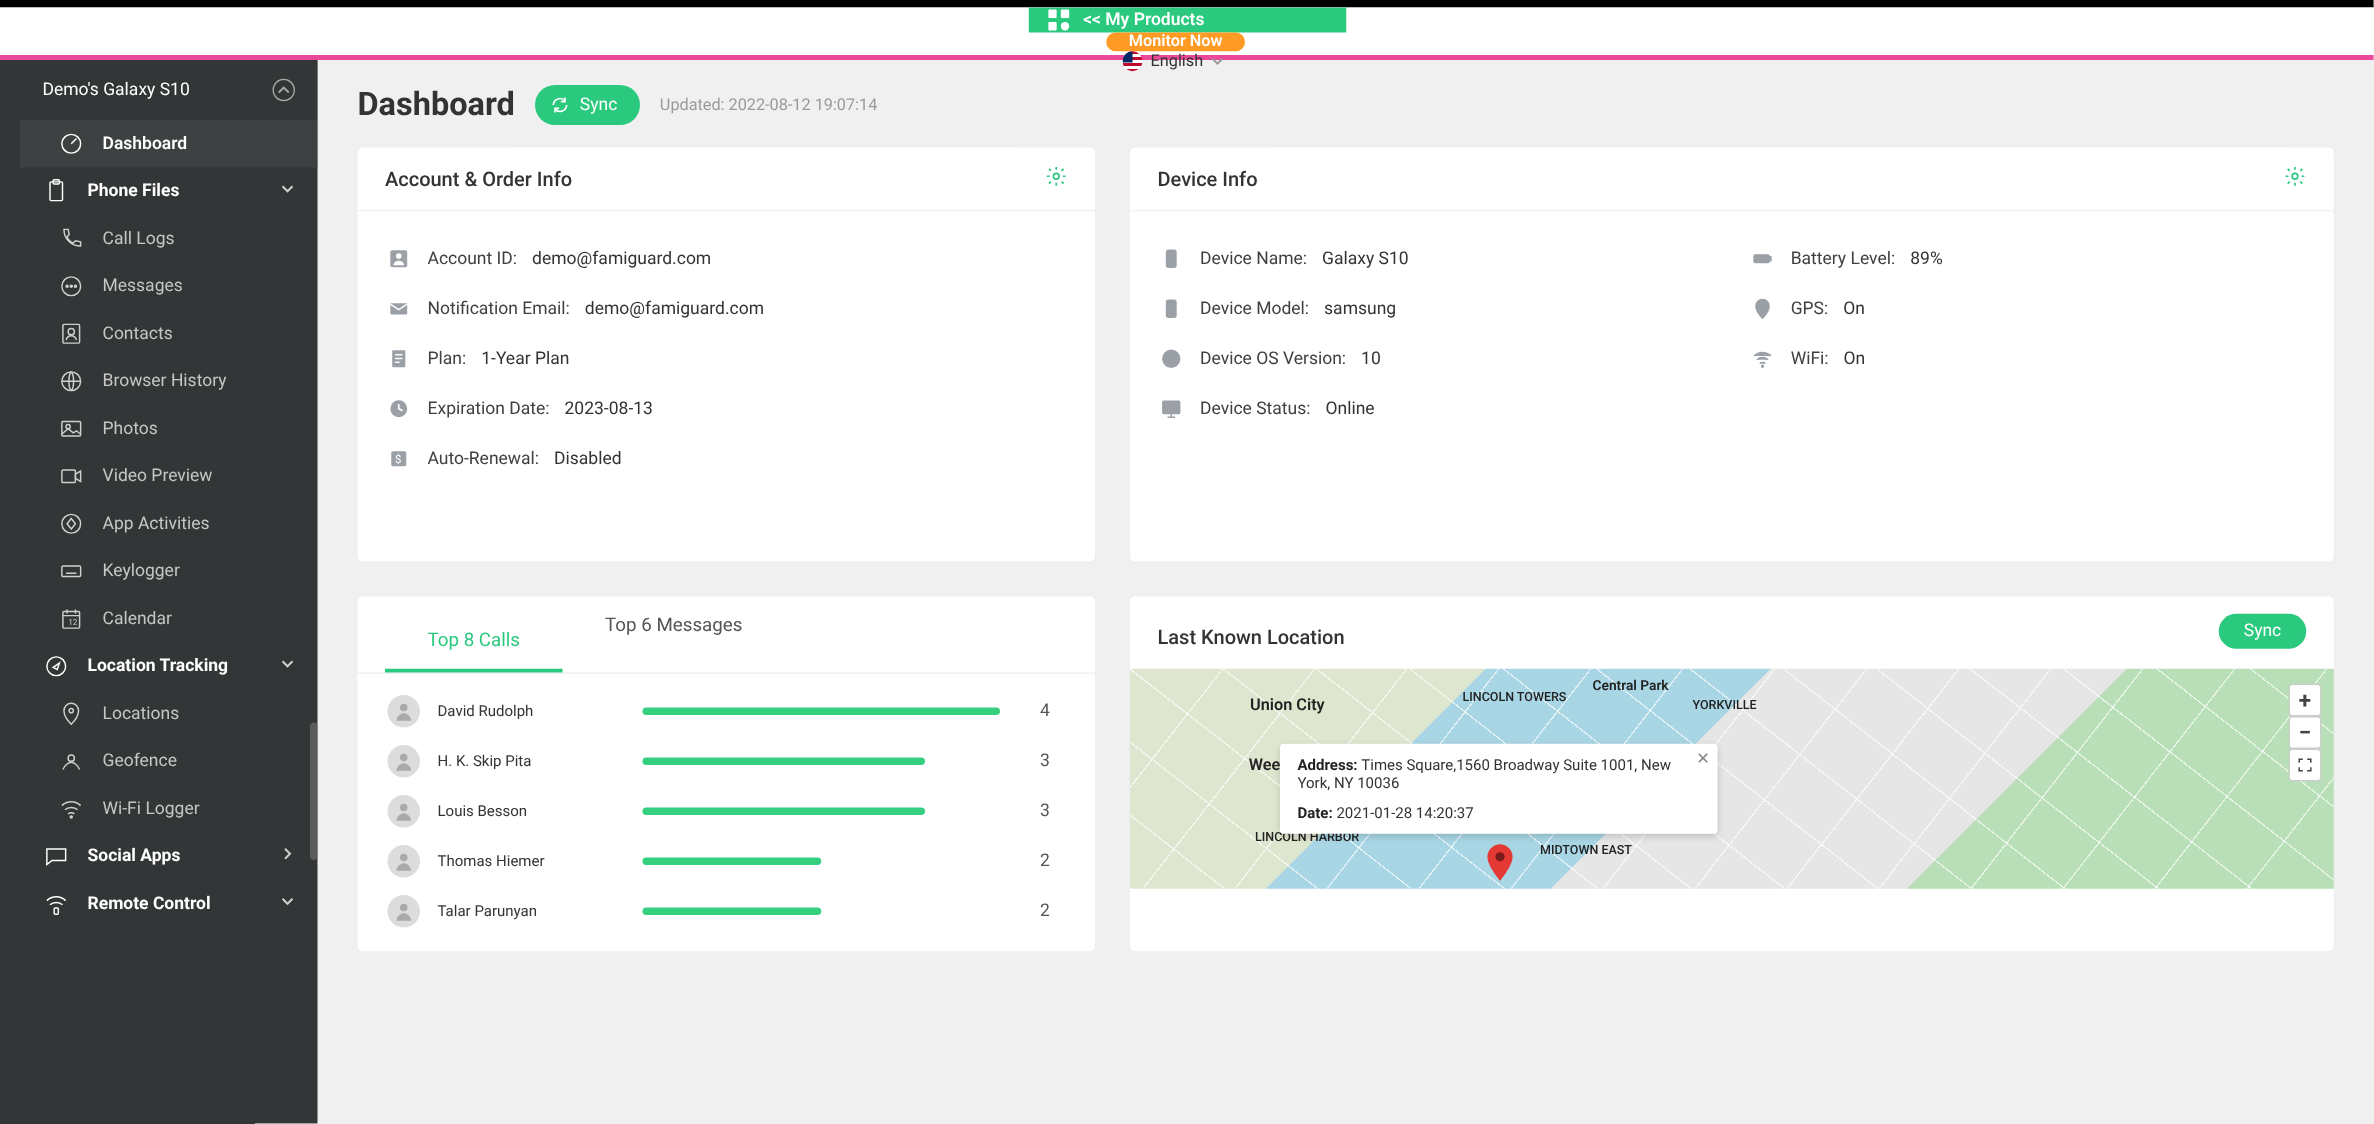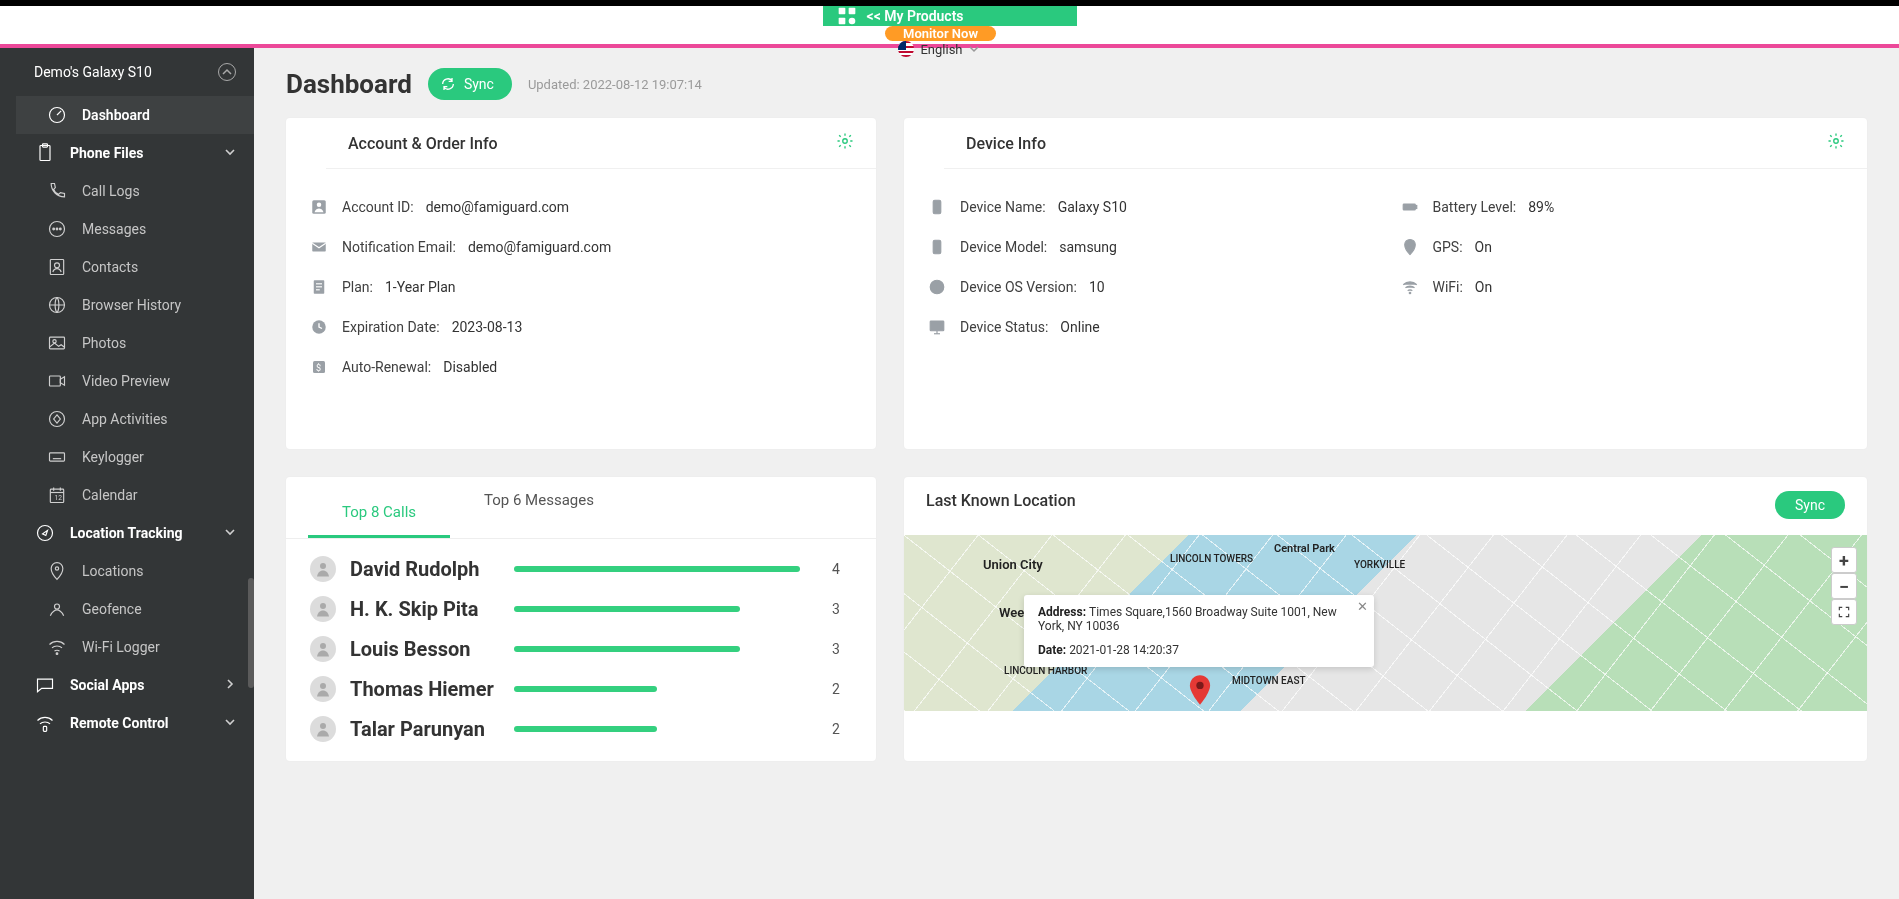--- a/index.html
+++ b/index.html
@@ -36,21 +36,21 @@
 
 .content { flex: 1; overflow-y: auto; padding: 20px 32px; }
 .page-head { display: flex; align-items: center; gap: 16px; margin-bottom: 18px; }
 .page-title { font-size: 26px; color: #333; }
 .sync-btn { background: #2ac97e; color: #fff; border: none; border-radius: 18px; height: 32px; padding: 0 18px 0 12px; font-size: 14px; cursor: pointer; display:flex; align-items:center; gap:8px; }
 .sync-btn svg { width:16px; height:16px; stroke:#fff; fill:none; stroke-width:2; }
 .updated { color: #9a9a9a; font-size: 13px; }
 
 .grid { display: grid; grid-template-columns: 590px 1fr; gap: 28px; }
 .card { background: #fff; border-radius: 4px; box-shadow: 0 0 0 1px #eee; }
-.card-head { display: flex; align-items: center; padding: 14px 22px; border-bottom: 1px solid #f0f0f0; margin-left: 40px; }
+.card-head { display: flex; align-items: center; padding: 14px 22px; border-bottom: 1px solid #f0f0f0; }
 .card-title { font-size: 16px; color: #333; font-weight: 500; }
 .gear { margin-left: auto; cursor: pointer; }
 .gear svg { width:18px; height:18px; stroke:#2ac97e; fill:none; stroke-width:1.8; }
 .card-body { padding: 18px 22px 28px; }
 
 .info-row { display: flex; align-items: center; gap: 12px; padding: 9px 0; font-size: 14px; }
 .info-row .iicon { width: 22px; height:22px; display:flex; align-items:center; justify-content:center; color:#9aa0a6; }
 .info-row .iicon svg { width:18px; height:18px; fill:#9aa0a6; }
 .info-row .label { color: #404040; }
 .info-row .value { color: #333; }
@@ -58,27 +58,27 @@
 .device-grid { display: grid; grid-template-columns: 1fr 1fr; column-gap: 26px; }
 
 
 .tabs { display: flex; border-bottom: 1px solid #eee; padding: 0 22px; }
 .tab { padding: 14px 34px; font-size: 15px; color: #555; cursor: pointer; border-bottom: 3px solid transparent; }
 .tab.active { color: #2ac97e; border-bottom-color: #2ac97e; margin-top: 12px; }
 .call-list { padding: 10px 24px 12px; }
 .call-row { display: flex; align-items: center; gap: 14px; padding: 7px 0; }
 .avatar { width: 26px; height:26px; border-radius:50%; background:#dcdcdc; display:flex; align-items:center; justify-content:center; }
 .avatar svg { width:18px; height:18px; fill:#aaa; }
-.call-name { width: 150px; font-size: 20px; color: #333; font-weight: bold; }
+.call-name { width: 150px; font-size: 12px; color: #333; }
 .bar-wrap { flex: 1; height: 6px; background: transparent; border-radius: 3px; margin-right: 18px; }
 .bar { height: 6px; background: #34d07f; border-radius: 3px; }
 .call-count { width: 20px; text-align: left; font-size: 14px; color: #555; }
 
 
-.loc-head { display:flex; align-items:flex-start; padding:14px 22px 14px; }
+.loc-head { display:flex; align-items:flex-end; padding:14px 22px 14px; }
 .loc-sync { background:#2ac97e; color:#fff; border:none; border-radius:16px; height:28px; padding:0 20px; font-size:14px; cursor:pointer; }
 .map { position:relative; height:176px; margin: 2px 0 0; overflow:hidden; background:linear-gradient(135deg,#dfe6cf 0 25%,#a9d6e5 25% 45%,#e6e6e6 45% 70%,#b8dfb8 70% 100%); }
 .map::before { content:""; position:absolute; inset:0; background:
   repeating-linear-gradient(38deg, rgba(255,255,255,.7) 0 1px, transparent 1px 46px),
   repeating-linear-gradient(128deg, rgba(255,255,255,.7) 0 1px, transparent 1px 58px);
   mix-blend-mode: normal; }
 .map-label { position:absolute; font-weight:600; color:#222; font-size:13px; }
 .map-ctrl { position:absolute; right:10px; background:#fff; width:26px; height:26px; border:1px solid #ccc; border-radius:3px; display:flex; align-items:center; justify-content:center; font-size:18px; font-weight:700; cursor:pointer; color:#444;}
 .map-full { top:64px; }
 .map-popup { position:absolute; left:120px; top:60px; background:#fff; border-radius:3px; padding:10px 14px; font-size:12px; color:#333; box-shadow:0 2px 6px rgba(0,0,0,.15); max-width:350px; }
@@ -560,21 +560,21 @@
             </div>
       </div>
 
       <div class="card">
         <div class="loc-head">
           <span class="card-title">Last Known Location</span>
           <span style="flex:1"></span>
           <button class="loc-sync">Sync</button>
         </div>
         <div class="map">
-          <div class="map-label" style="left:79px; top:22px;text-align:center;">Union City</div>
+          <div class="map-label" style="left:96px; top:22px;text-align:center;">Union City</div>
           <div class="map-label" style="left:95px; top:70px;">Weeh</div>
           <div class="map-label" style="left:100px; top:130px; font-size:10px; font-weight:500;">LINCOLN HARBOR</div>
           <div class="map-label" style="left:266px; top:18px; font-size:10px; font-weight:500;">LINCOLN TOWERS</div>
           <div class="map-label" style="left:370px; top:7px; font-size:11px;">Central Park</div>
           <div class="map-label" style="left:328px; top:140px; font-size:10px; font-weight:500;">MIDTOWN EAST</div>
           <div class="map-label" style="left:450px; top:24px; font-size:10px; font-weight:500;">YORKVILLE</div>
 
           <div class="map-ctrl" style="top:12px;">+</div>
           <div class="map-ctrl" style="top:38px;">−</div>
           <div class="map-ctrl map-full">

